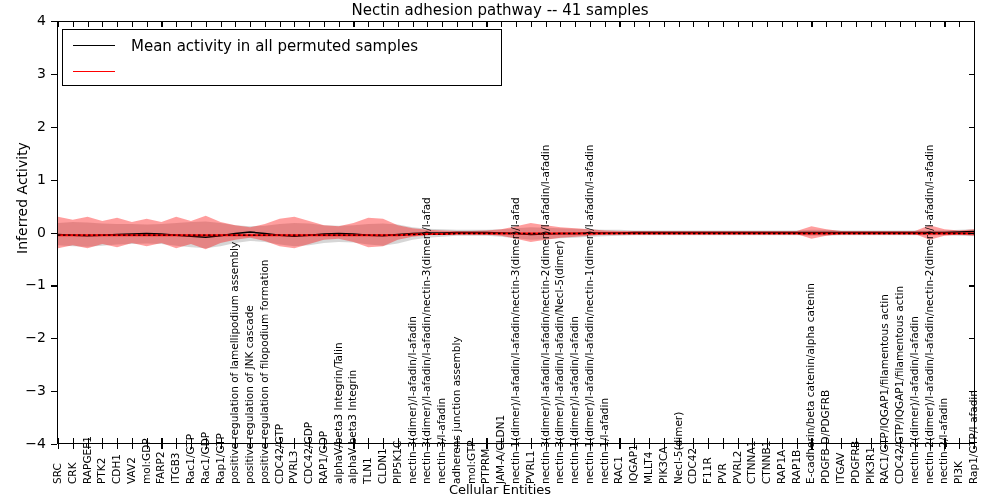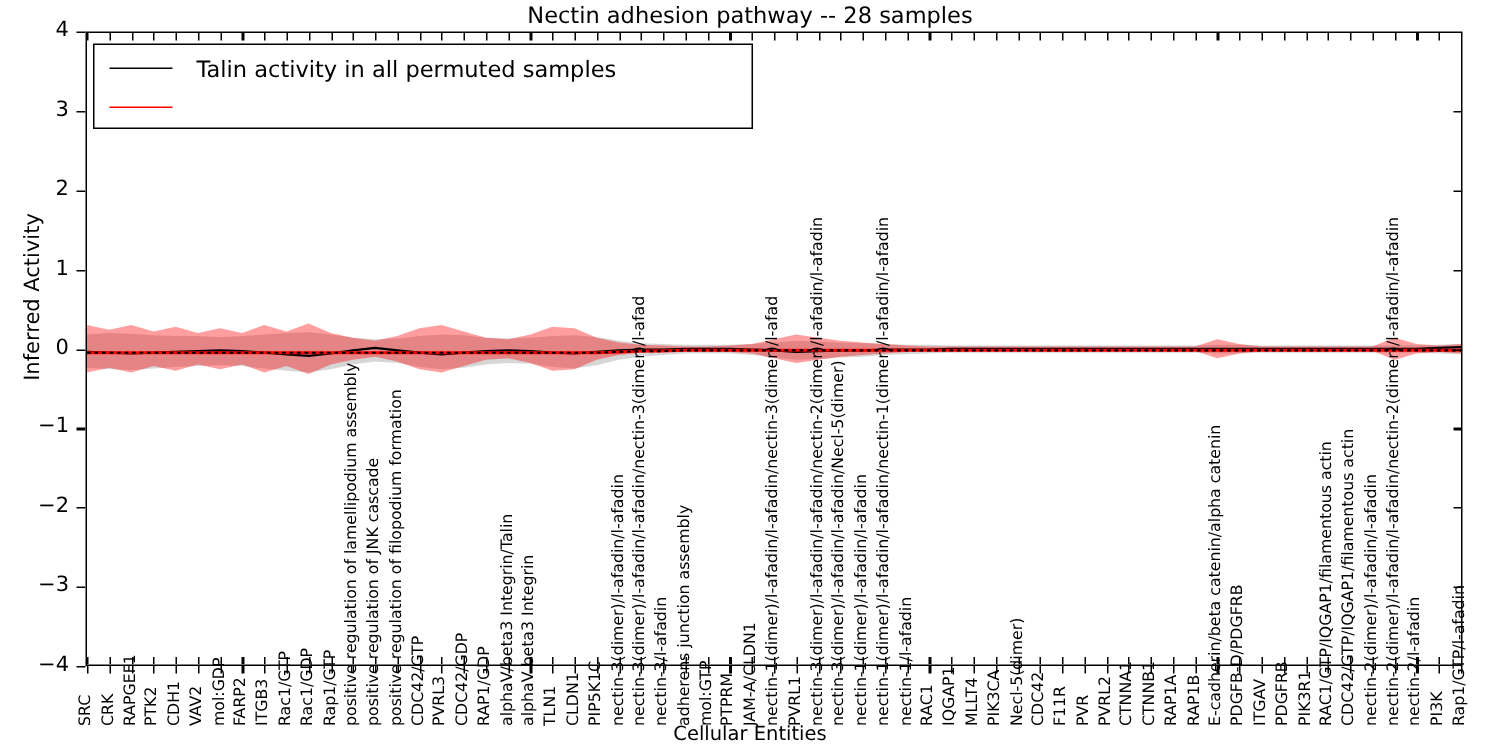--- a/index.html
+++ b/index.html
@@ -87,21 +87,21 @@
   .legend-swatch.red{border-top-color:#ff0000;}
   .legend-text{font-size:15px;color:#000;white-space:nowrap;}
 
   svg{display:block;}
 </style>
 </head>
 <body>
 
 <div id="root">
 
-  <div id="chart-title">Nectin adhesion pathway -- 28 samples</div>
+  <div id="chart-title">Nectin adhesion pathway -- 41 samples</div>
 
   <div id="ylabel">Inferred Activity</div>
 
   <div id="yaxis-ticks">
       <div class="ytick-label" style="left: 0px; width: 46px; top: 13px;">4</div>
       <div class="ytick-mark" style="top: 21px;"></div>
       <div class="ytick-label" style="left: 0px; width: 46px; top: 65.875px;">3</div>
       <div class="ytick-mark" style="top: 73.875px;"></div>
       <div class="ytick-label" style="left: 0px; width: 46px; top: 118.75px;">2</div>
       <div class="ytick-mark" style="top: 126.75px;"></div>
@@ -391,20 +391,20 @@
       <div class="xtick-label" style="left: 906.226px;">PI3K</div>
       <div class="xtick-mark-t" style="left: 917px;"></div>
       <div class="xtick-label" style="left: 921px;">Rap1/GTP/l-afadin</div>
     </div>
 
   <div id="xlabel">Cellular Entities</div>
 
   <div id="legend">
     <div class="legend-row" style="top:3px;">
       <span class="legend-swatch"></span>
-      <span class="legend-text">Talin activity in all permuted samples</span>
+      <span class="legend-text">Mean activity in all permuted samples</span>
     </div>
     <div class="legend-row" style="top:29px;">
       <span class="legend-swatch red"></span>
     </div>
   </div>
 
 </div>
 
 </body></html>

